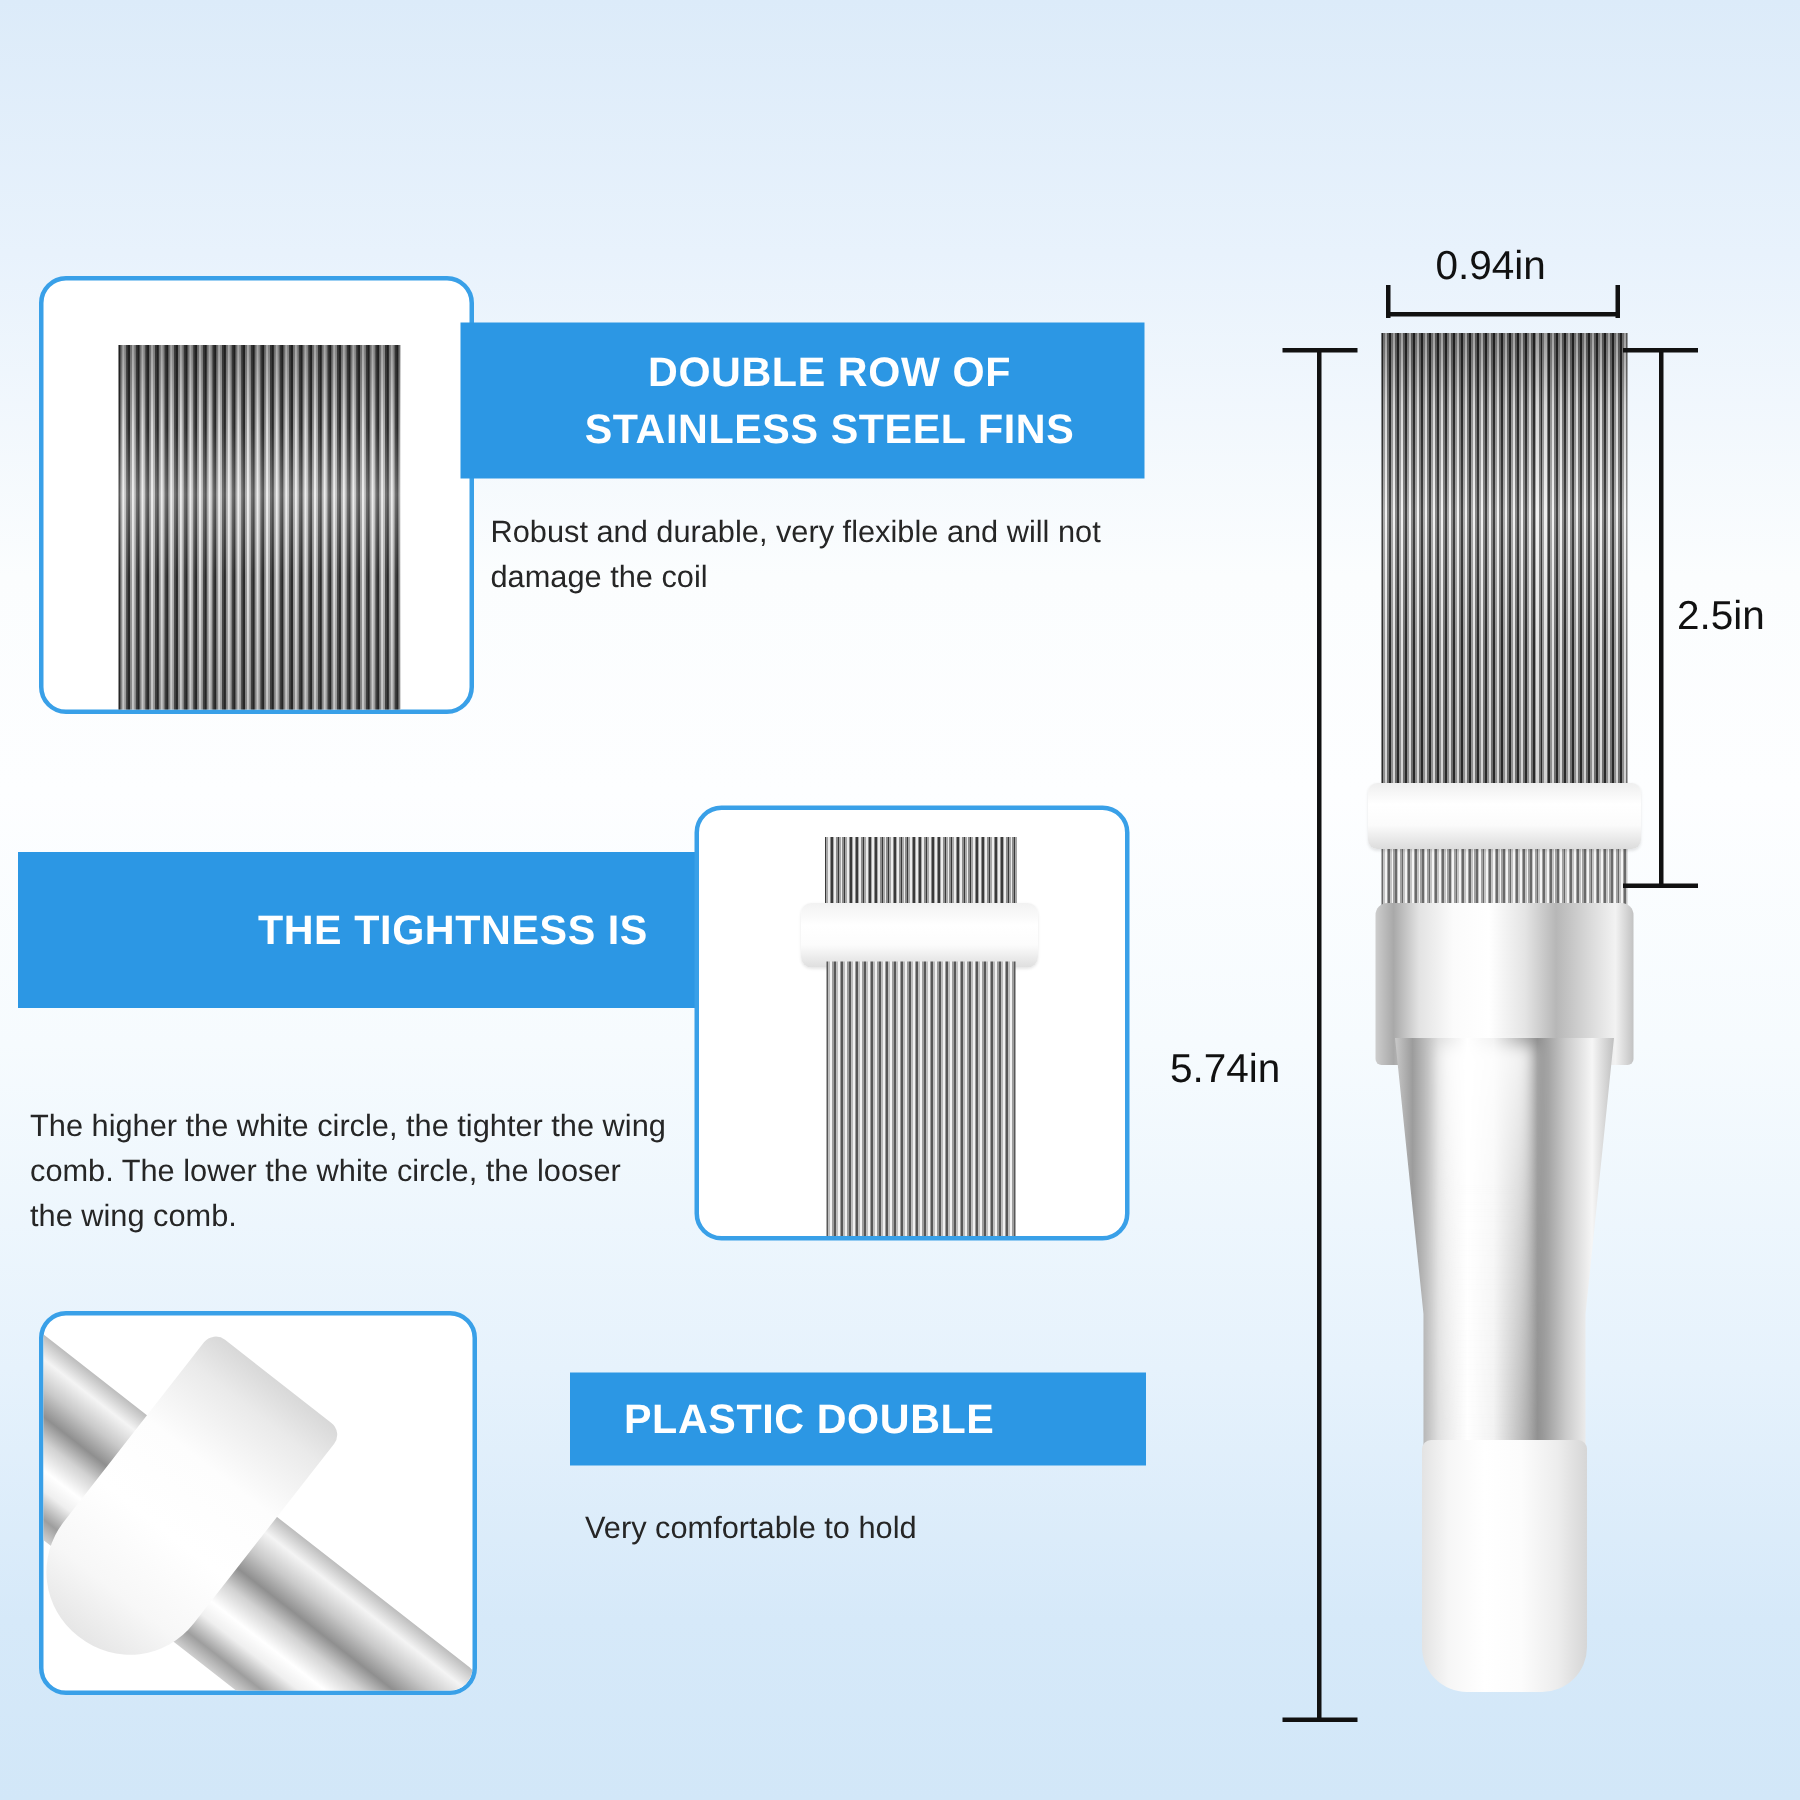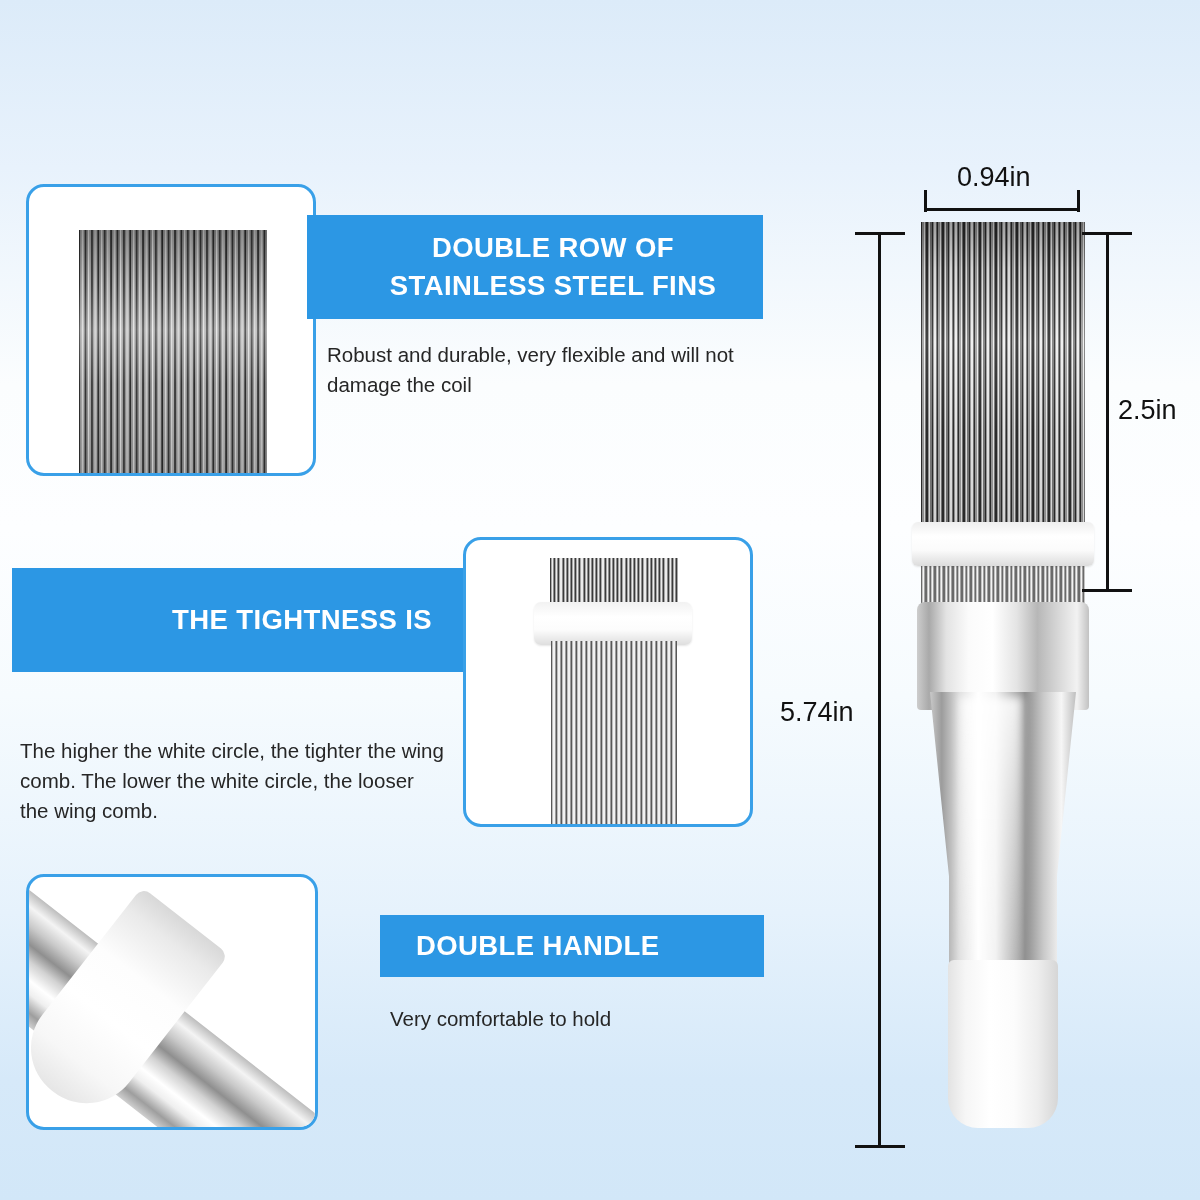--- a/index.html
+++ b/index.html
@@ -440,21 +440,21 @@
     <div class="collar-ring"></div>
     <div class="fins-lower"></div>
   </div>
 
   <div class="inset-box" id="inset-handle">
     <div class="rod"></div>
     <div class="cap"></div>
   </div>
 
   <div class="label-bar" id="bar-handle">
-    <span class="line">DOUBLE HANDLE</span>
+    <span class="line">PLASTIC DOUBLE</span>
   </div>
 
   <div class="body-copy" id="copy-handle">Very comfortable to hold</div>
 
   <div id="product">
     <div id="prod-fins-top"></div>
     <div id="prod-collar"></div>
     <div id="prod-fins-mid"></div>
     <div id="prod-neck"></div>
     <div id="prod-taper"></div>

